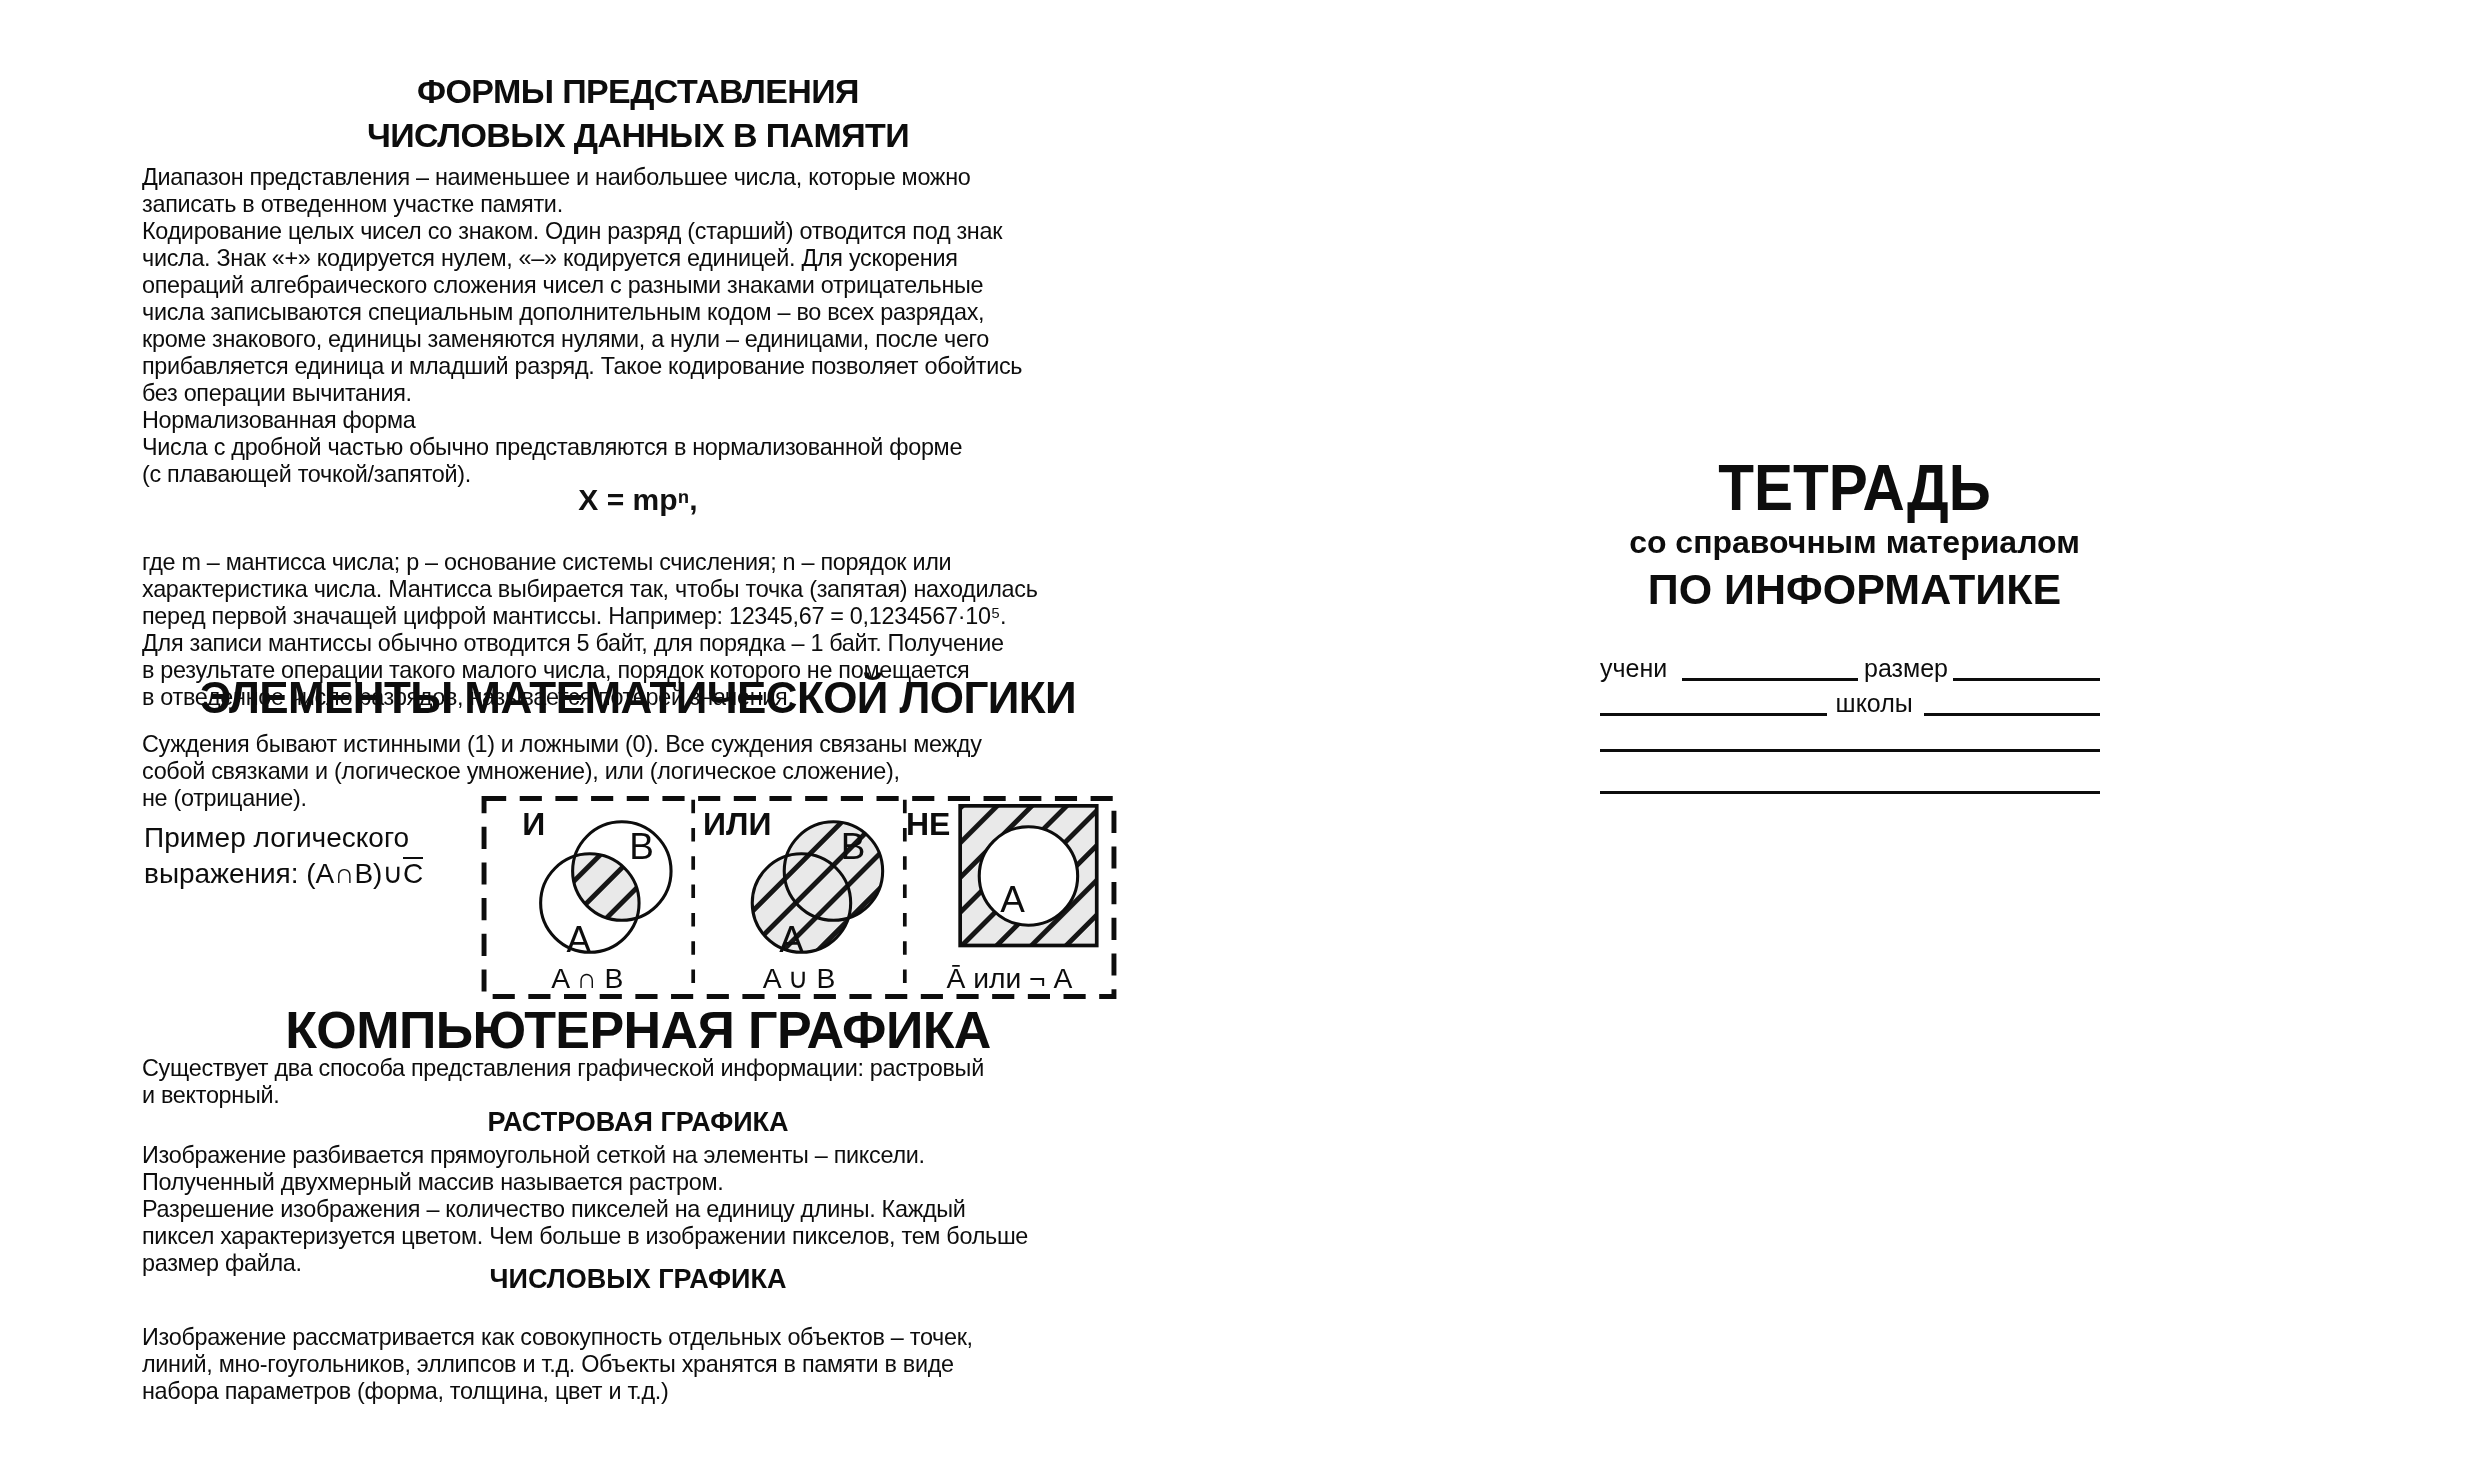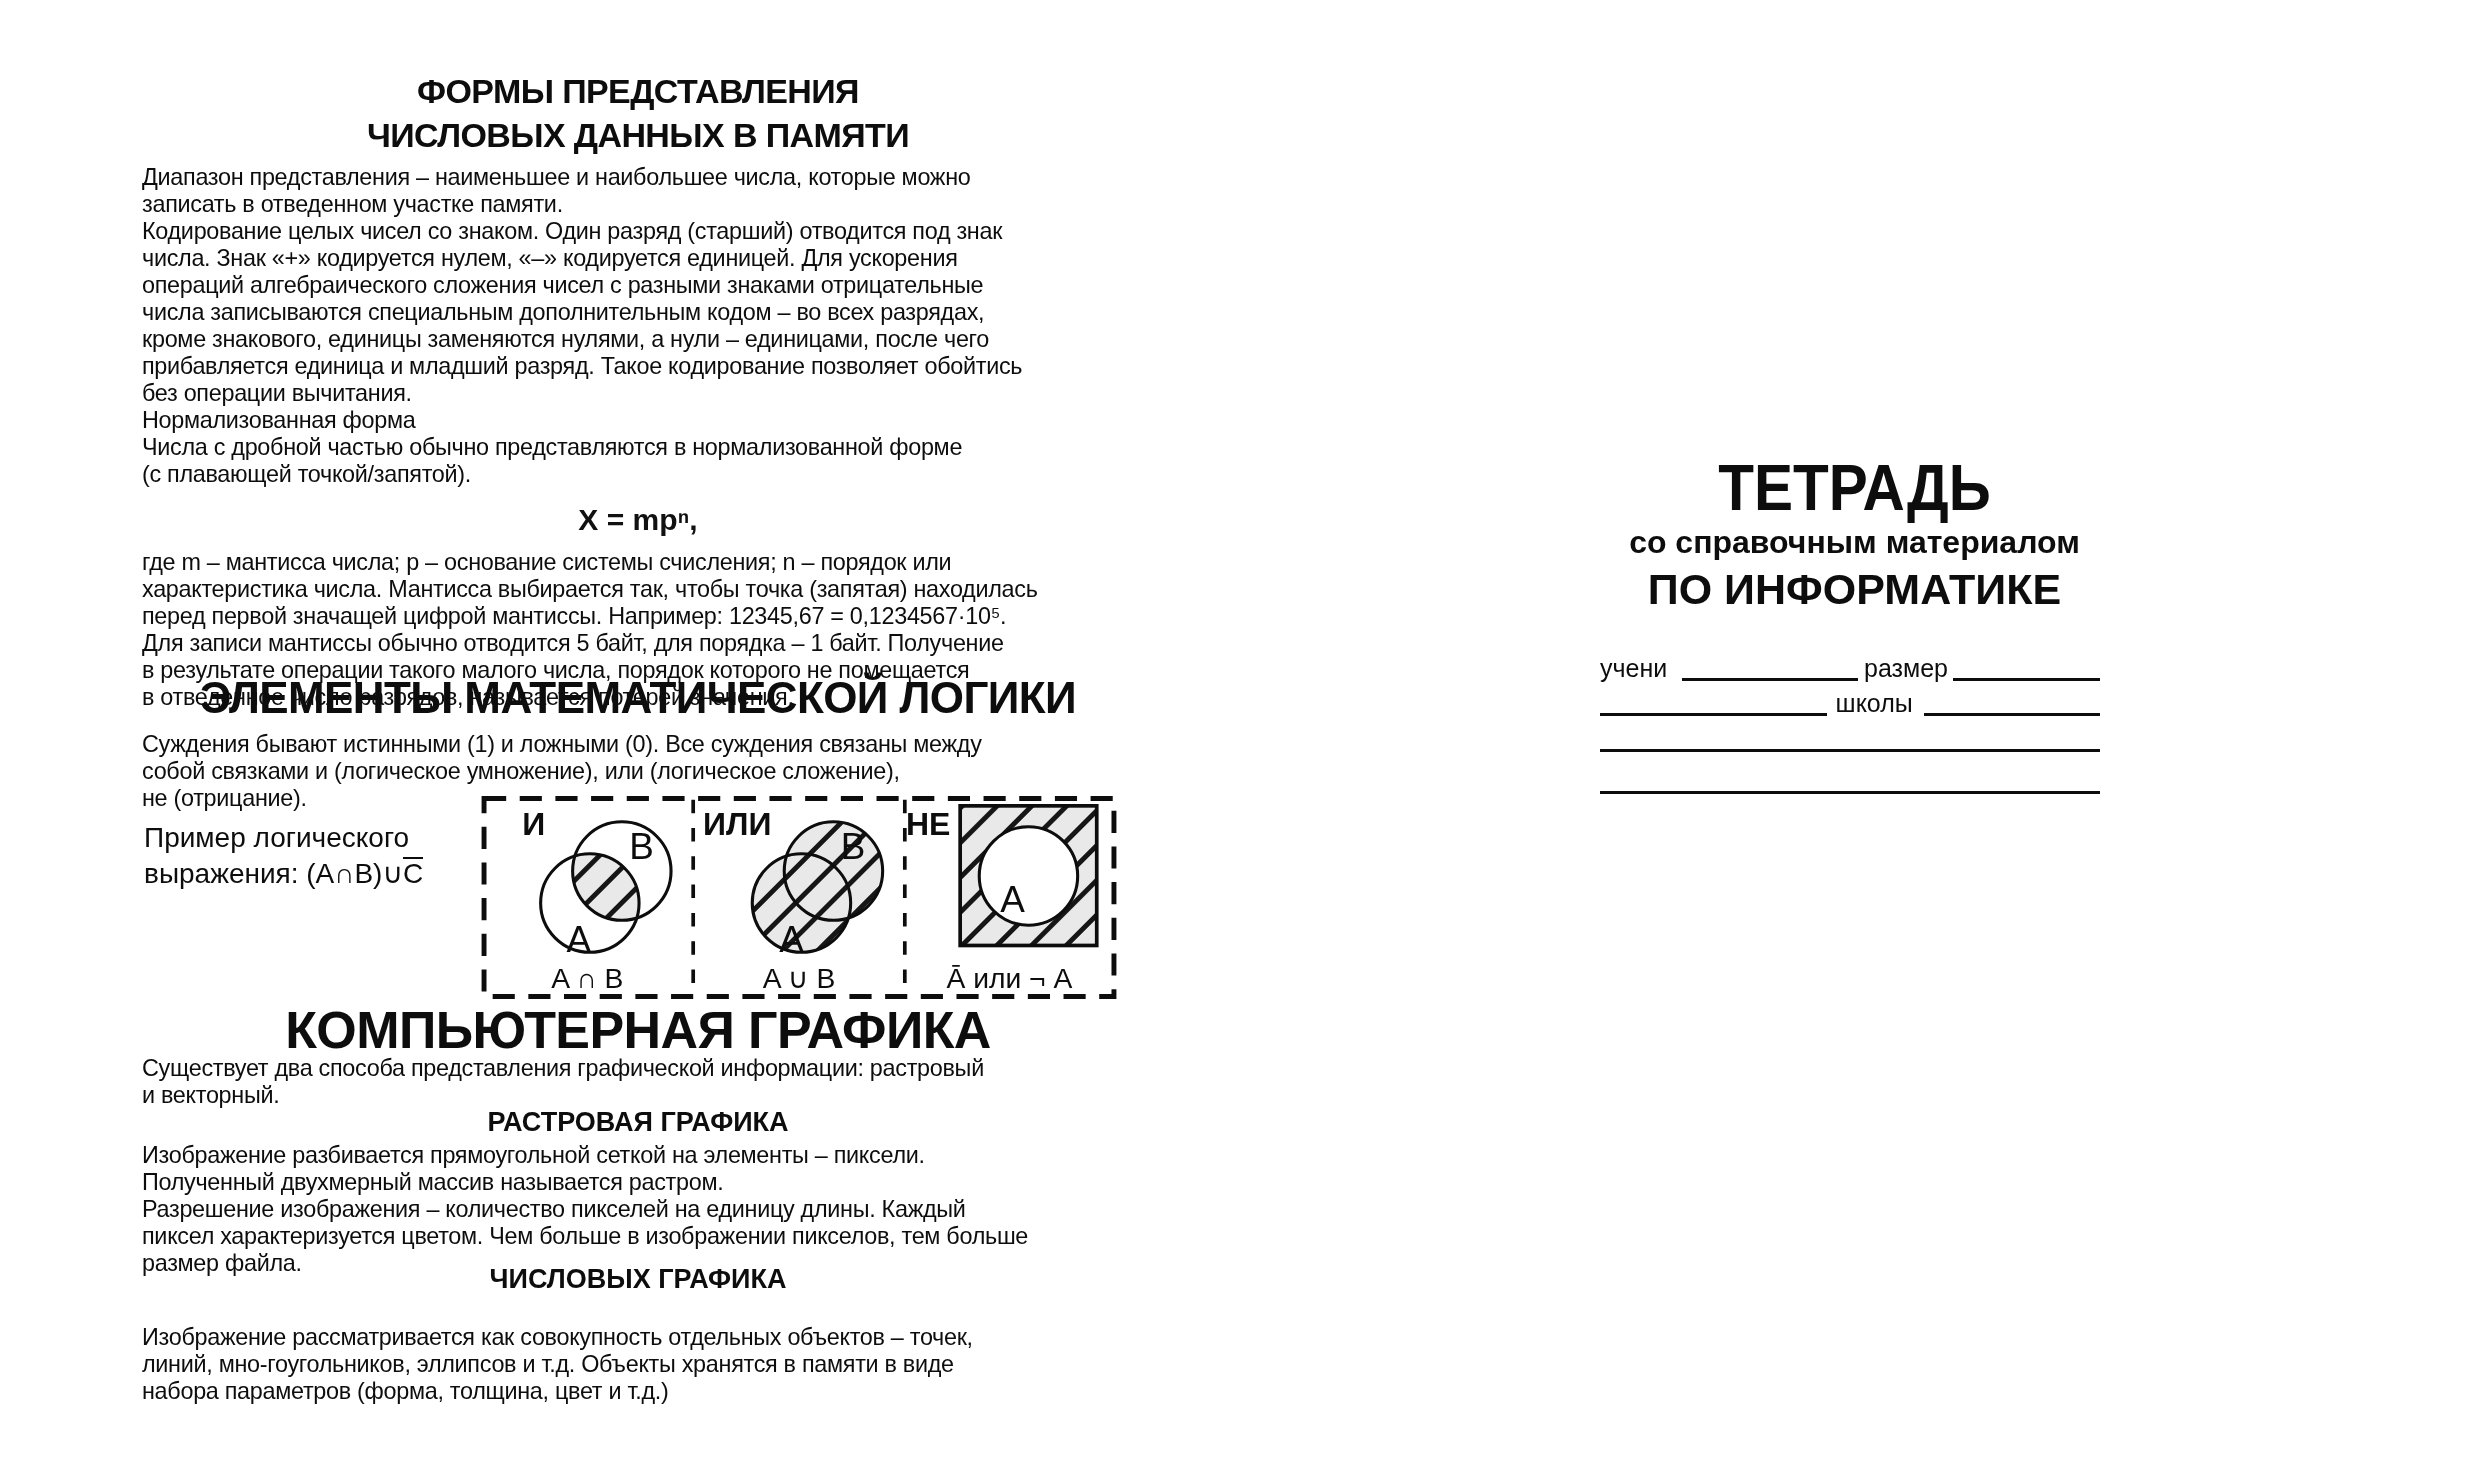--- a/index.html
+++ b/index.html
@@ -11,21 +11,21 @@
   }
   .abs { position:absolute; }
   .col { left:142px; width:992px; }
   .hd  { font-weight:700; text-align:center; white-space:pre-line; margin:0; color:#0d0d0d; }
   .body-text {
     font-size:23.4px; line-height:27px; letter-spacing:-0.3px;
     white-space:pre-line; margin:0; color:#0d0d0d;
   }
   #title1 { top:69px; font-size:34px; line-height:44px; letter-spacing:-0.6px; }
   #para-intro { top:164px; }
-  #formula { top:504px; width:992px; text-align:center; font-size:30px; line-height:32px; font-weight:700; }
+  #formula { top:484px; width:992px; text-align:center; font-size:30px; line-height:32px; font-weight:700; }
   #para-mantissa { top:529px;margin-top:20px; }
   #title2 { top:675px; font-size:44px; line-height:46px; letter-spacing:-0.6px; }
   #para-logic { top:731px; }
   #logic-example { left:144px; top:820px; font-size:28px; line-height:36px; color:#0d0d0d; }
   .ovl { display:inline-block; border-top:2.5px solid #0d0d0d; padding-top:0.6px; line-height:1.0; }
   #venn-box { left:481px; top:796px; width:636px; height:203px; }
   #title3 { top:1004px; font-size:52px; line-height:52px; letter-spacing:-0.6px; }
   #para-gintro { top:1055px; }
   #h2-raster { top:1107px; font-size:27px; line-height:30px; }
   #para-raster { top:1142px; }

